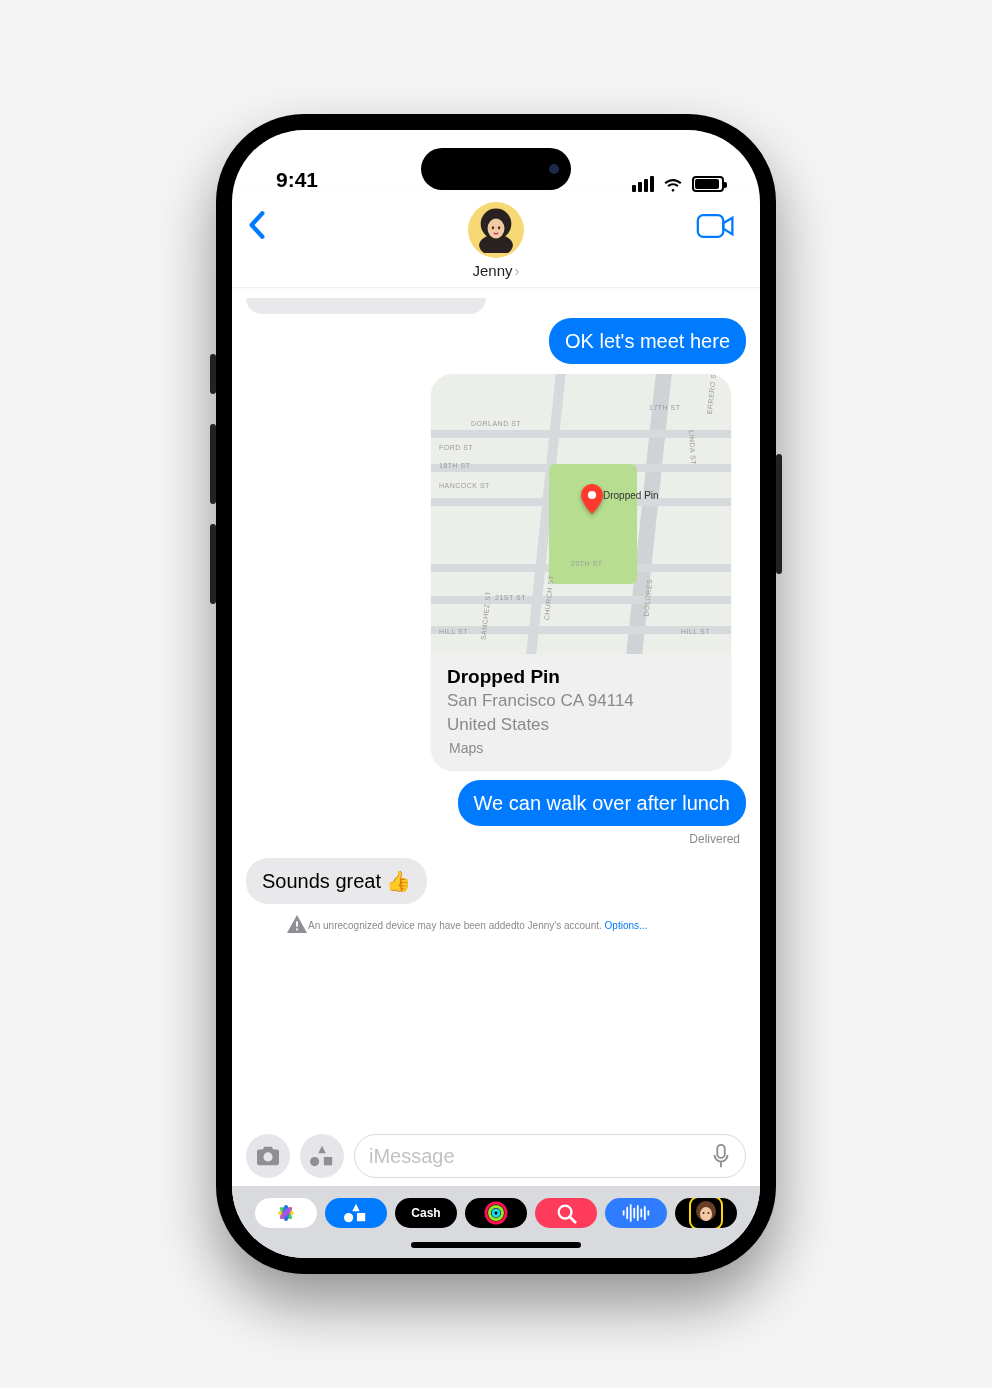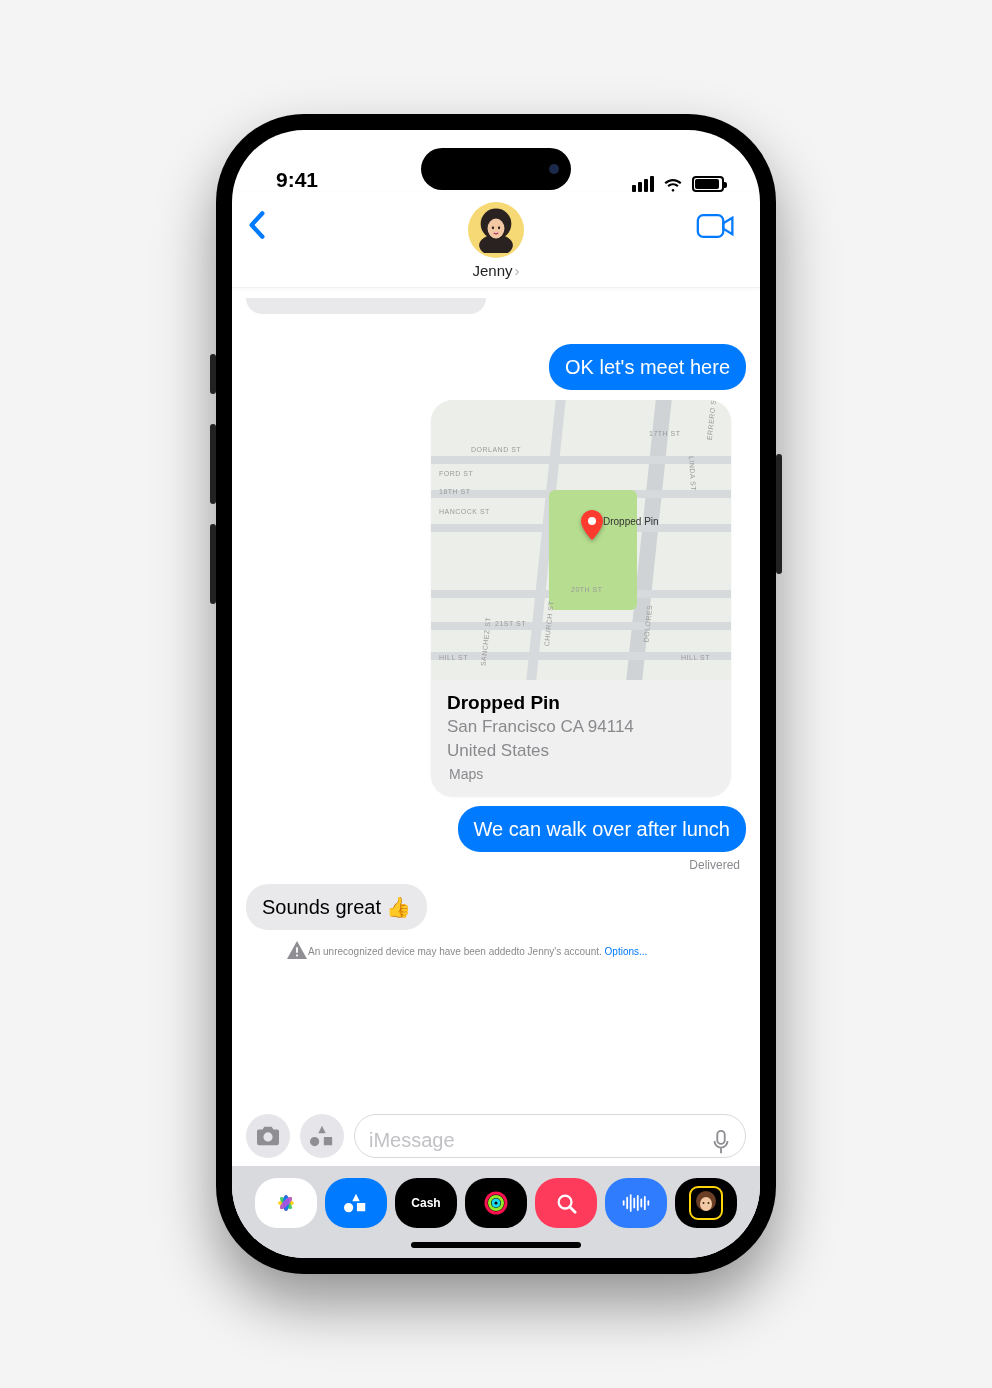--- a/index.html
+++ b/index.html
@@ -63,26 +63,26 @@
   .map-label .addr{font-size:17px;color:#8a8a8e;line-height:1.3;margin-top:2px;}
   .map-label .app{font-size:14px;color:#8a8a8e;margin-top:4px;display:flex;align-items:center;gap:2px;}
   .delivered{align-self:flex-end;font-size:12px;color:#8a8a8e;font-weight:500;margin:2px 6px 8px 0;}
   .warning{display:flex;align-items:center;font-size:10px;color:#8a8a8e;text-align:center;line-height:1.35;margin:6px 40px 8px;}
   .warning svg{margin-bottom:4px;}
   .warning .opt{color:var(--blue);}
   
   .input-row{display:flex;align-items:center;gap:10px;padding:0 14px 8px;}
   .rbtn{width:44px;height:44px;border-radius:22px;background:#e5e5ea;display:flex;align-items:center;justify-content:center;}
   .rbtn svg{fill:#8e8e93;}
-  .field{flex:1;height:44px;border:1.5px solid #d8d8dc;border-radius:22px;display:flex;align-items:flex-start;padding:14px 14px;justify-content:space-between;}
+  .field{flex:1;height:44px;border:1.5px solid #d8d8dc;border-radius:22px;display:flex;align-items:center;padding:14px 14px;justify-content:space-between;}
   .field .ph{color:#c1c1c6;font-size:20px;}
   .field svg{stroke:#8e8e93;fill:none;}
   
   .drawer{background:#d8dade;padding:12px 10px 30px;display:flex;gap:8px;justify-content:center;}
-  .chip{min-width:62px;height:50px;border-radius:22px;display:flex;align-items:center;justify-content:center;font-size:14px;color:#fff;}
+  .chip{min-width:62px;height:30px;border-radius:22px;display:flex;align-items:center;justify-content:center;font-size:14px;color:#fff;}
   .chip.photos{background:#fff;}
   .chip.store{background:var(--blue);}
   .chip.cash{background:#000;color:#fff;font-weight:600;font-size:12px;padding:0 12px;}
   .chip.fitness{background:#000;}
   .chip.music{background:#ff3b5c;}
   .chip.audio{background:#2f7cff;}
   .chip.memoji{background:#000;position:relative;overflow:hidden;}
   .home{position:absolute;bottom:10px;left:50%;transform:translateX(-50%);width:170px;height:6px;background:#000;border-radius:4px;}
   .street-lbl{position:absolute;font-size:7px;color:#9a9a9a;letter-spacing:.5px;white-space:nowrap;}
 </style>
@@ -138,21 +138,21 @@
       <div class="facetime">
         <svg width="40" height="28" viewBox="0 0 44 30" stroke-width="2.5">
             <rect x="2" y="3" width="28" height="24" rx="6"></rect>
             <path d="M30 12l10-6v18l-10-6z"></path>
           </svg>
       </div>
     </div>
 
     <div class="chat">
       <div class="peek"></div>
-      <div class="bubble out" style="margin-top:26px">OK let's meet here</div>
+      <div class="bubble out" style="margin-top:0">OK let's meet here</div>
 
       <div class="map-card">
         <div class="map">
           <div class="road v1"></div>
             <div class="road v2"></div>
           <div class="road h h1"></div>
             <div class="road h h2"></div>
             <div class="road h h3"></div>
           <div class="road h h4"></div>
             <div class="road h h5"></div>

